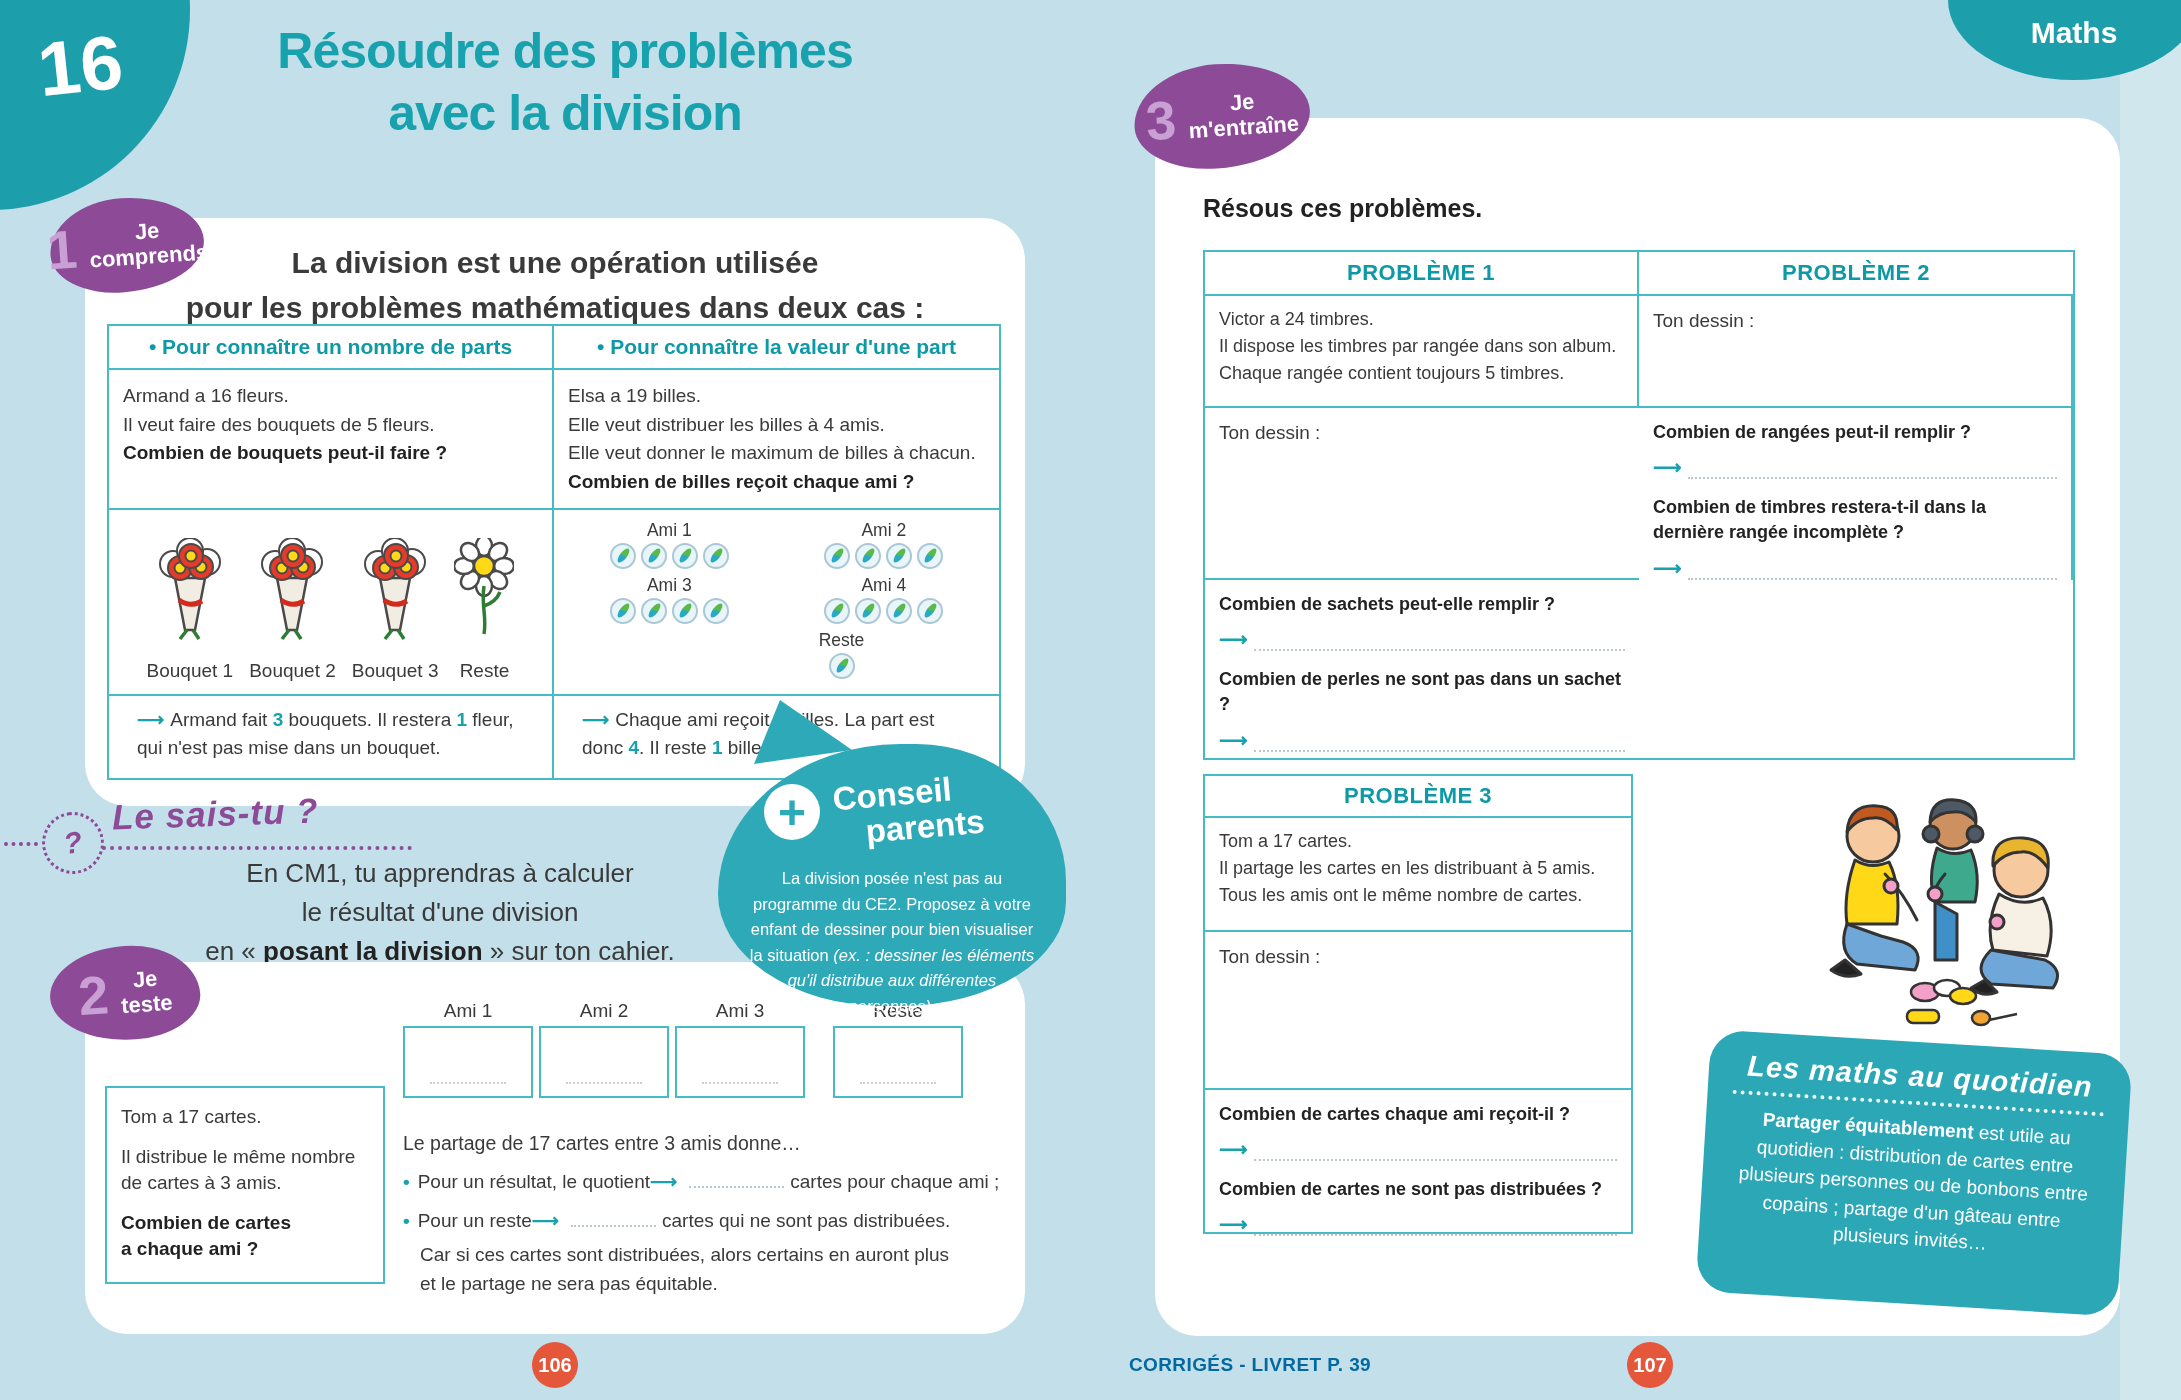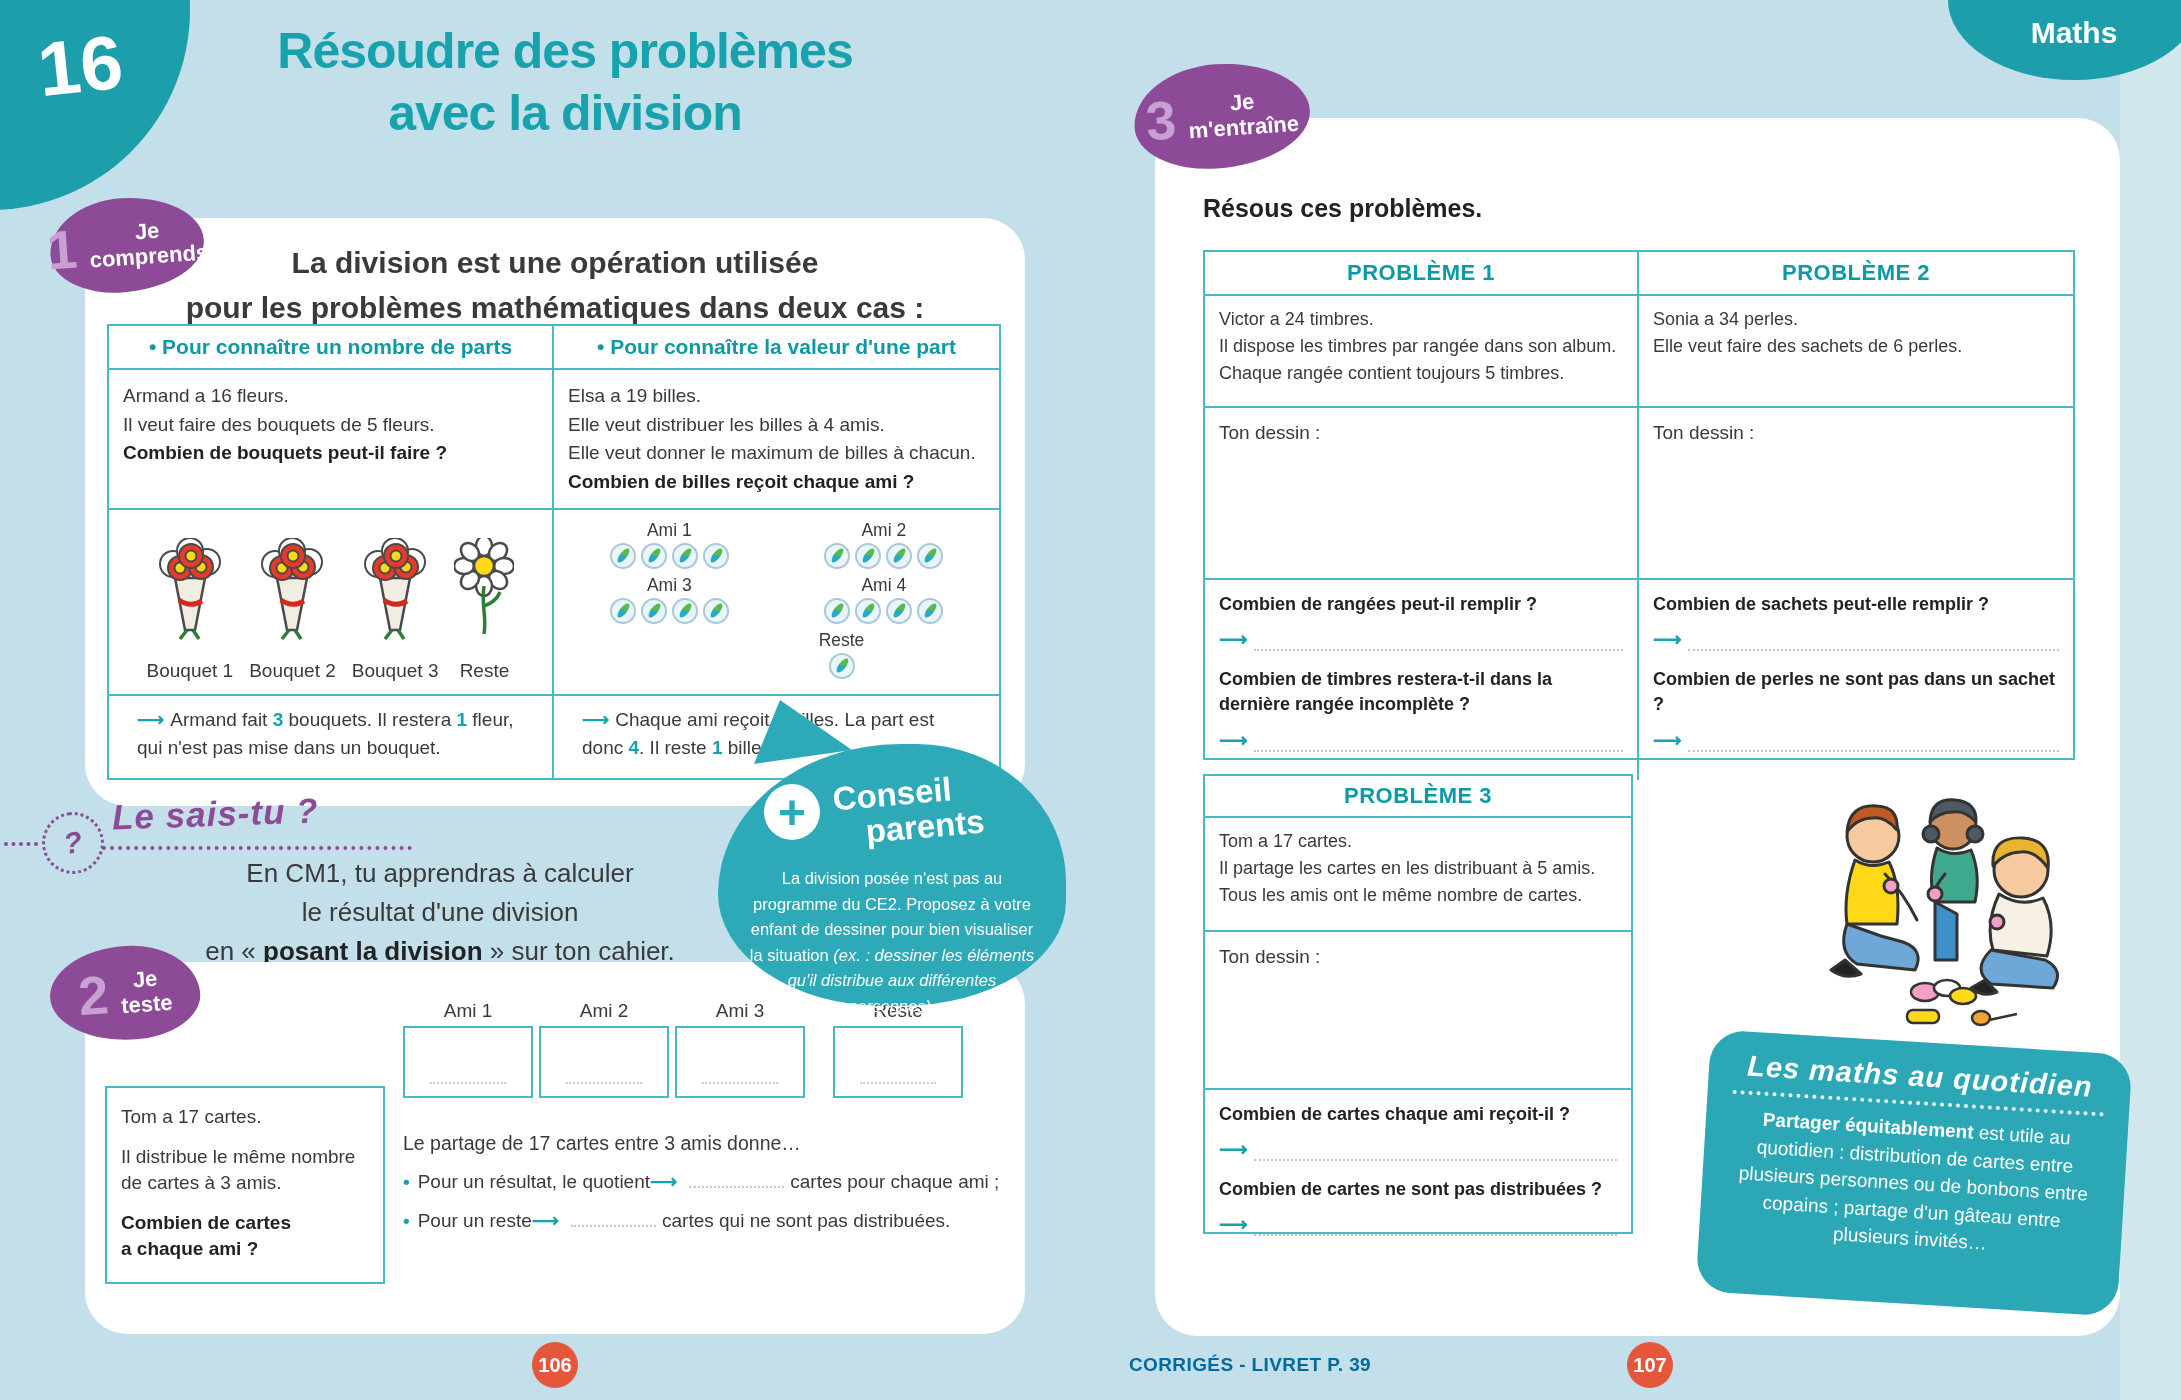--- a/index.html
+++ b/index.html
@@ -390,38 +390,38 @@
         <span class="blank w95"></span>
         <span> cartes pour chaque ami ;</span>
       </div>
       <div class="brow">
         <span class="bdot">•</span>
         <span>Pour un reste </span>
         <span class="arrow">⟶</span>
         <span class="blank w85"></span>
         <span> cartes qui ne sont pas distribuées.</span>
       </div>
+      <div class="bcont">
+        <div>Car si ces cartes sont distribuées, alors certains en auront plus</div>
+        <div>et le partage ne sera pas équitable.</div>
+      </div>
     </div>
   </div>
 
   <div class="panel panel3">
     <div class="instruction">Résous ces problèmes.</div>
 
     <div class="ptable ptable1">
       <div class="cell phead br bb">PROBLÈME 1</div>
       <div class="cell phead bb">PROBLÈME 2</div>
 
       <div class="cell pstmt br bb">
         <div>Victor a 24 timbres.</div>
         <div>Il dispose les timbres par rangée dans son album.</div>
         <div>Chaque rangée contient toujours 5 timbres.</div>
-      </div>
-      <div class="cell pstmt bb">
-        <div>Sonia a 34 perles.</div>
-        <div>Elle veut faire des sachets de 6 perles.</div>
       </div>
 
       <div class="cell dessin br bb">Ton dessin :</div>
       <div class="cell dessin bb">Ton dessin :</div>
 
       <div class="cell qcell br">
         <div class="q">Combien de rangées peut-il remplir ?</div>
         <div class="ansrow">
             <span class="arrow">⟶</span>
             <span class="ansline"></span>

